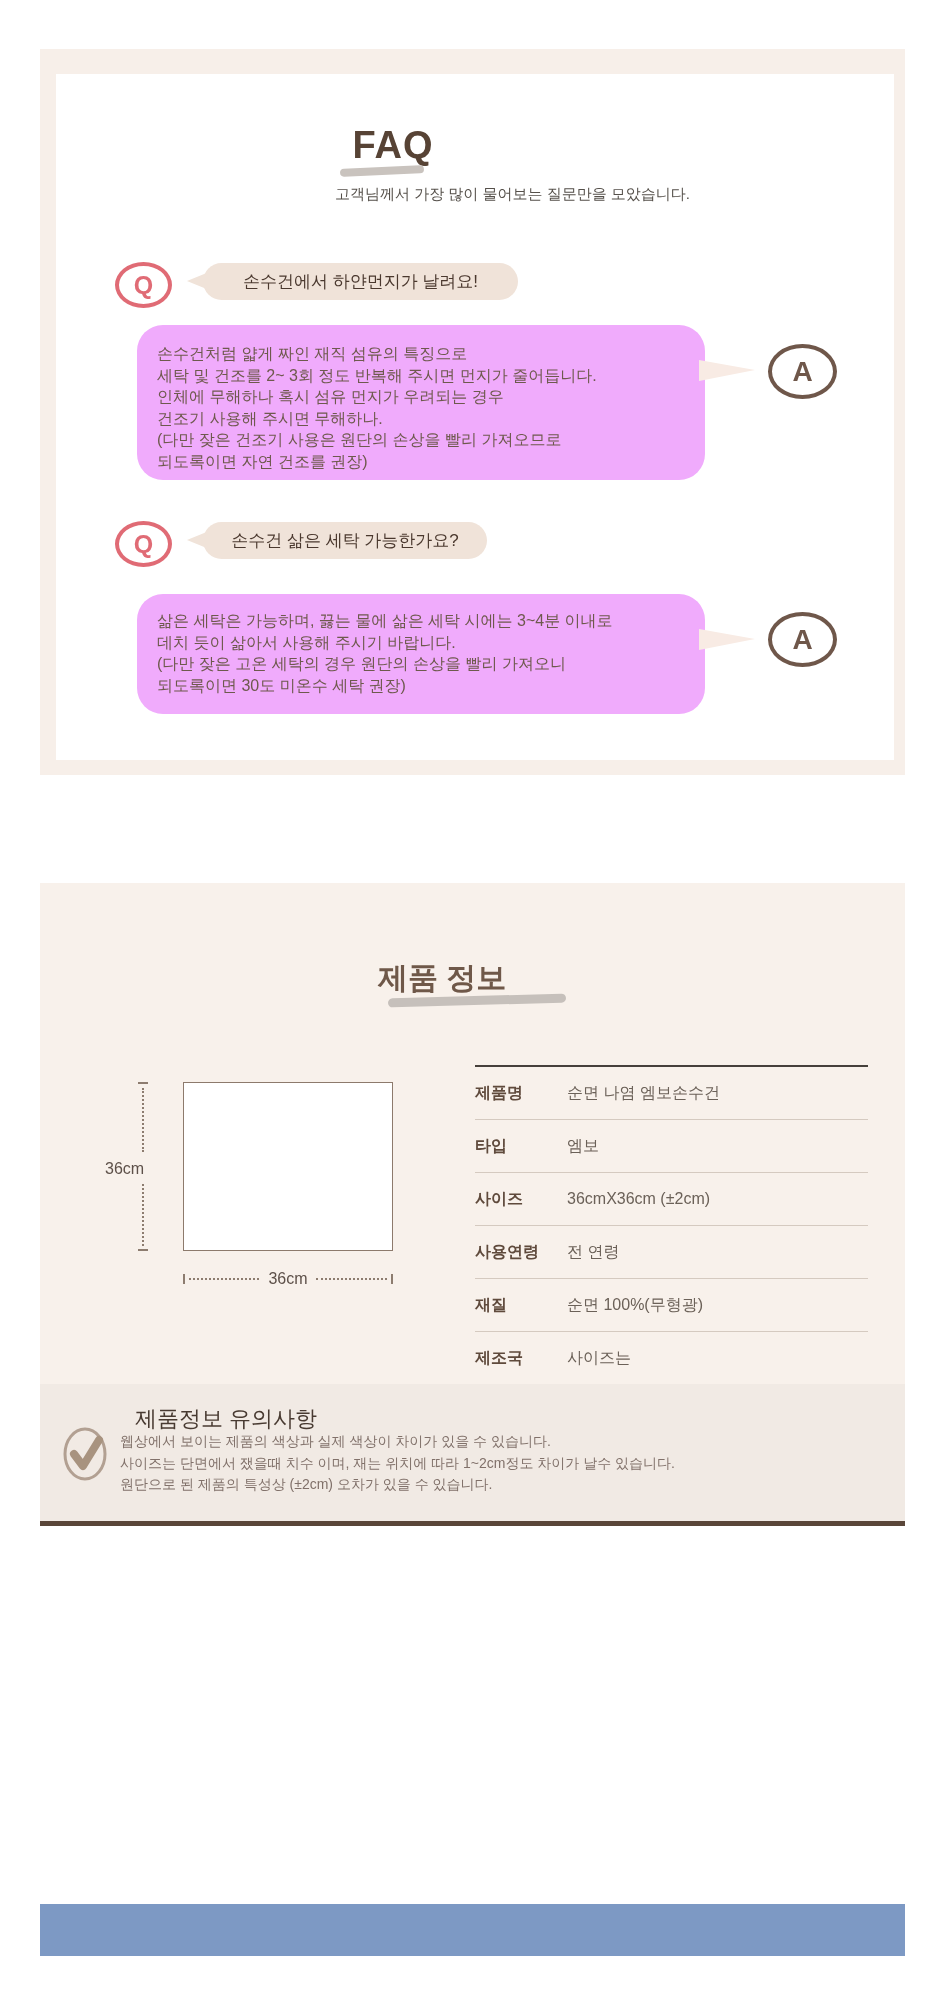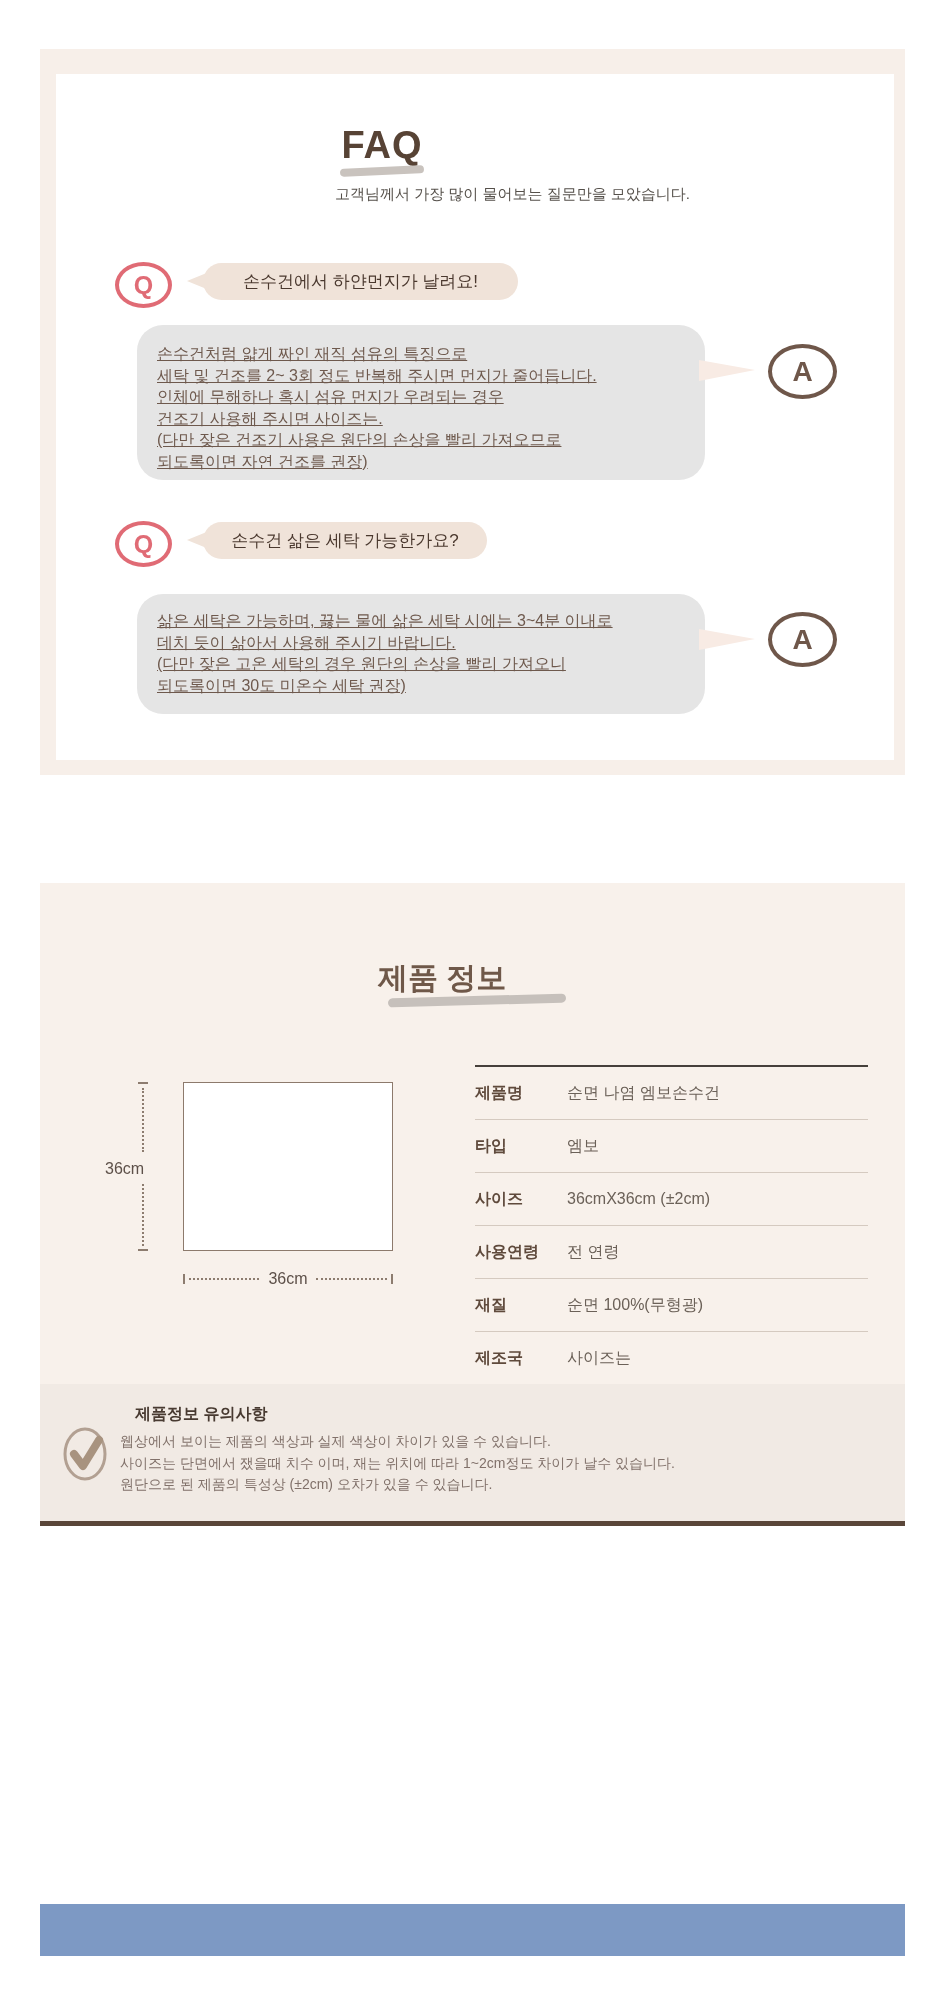--- a/index.html
+++ b/index.html
@@ -4,40 +4,40 @@
 <style>
   * { margin:0; padding:0; box-sizing:border-box; }
   html,body { background:#ffffff; }
   body { font-family:"Liberation Sans","DejaVu Sans",sans-serif; }
   #page { position:relative; width:950px; height:1992px; background:#ffffff; overflow:hidden; margin:0 auto; }
   .abs { position:absolute; }
 
   
   .faq-panel { left:40px; top:49px; width:865px; height:726px; background:#f7efe9; }
   .faq-card  { left:56px; top:74px; width:838px; height:686px; background:#ffffff; }
-  .faq-title { left:282px; top:124px; width:200px; text-align:center;
+  .faq-title { left:293px; top:124px; width:200px; text-align:center;
                font-size:38px; font-weight:600; letter-spacing:1px; color:#574335; }
   .brush1 { left:340px; top:167px; width:84px; height:8px; background:#c9c3be;
             border-radius:4px; transform:rotate(-2.5deg); }
   .faq-subtitle { left:90px; top:185px; width:600px; text-align:right;
                   font-size:15px; color:#55504a; }
 
   .q-circle { width:57px; height:46px; border:4px solid #e06b75; border-radius:50%;
               background:#fff; display:flex; align-items:center; justify-content:center;
               font-size:25px; font-weight:bold; color:#e06b75; }
   .a-circle { width:69px; height:55px; border:4px solid #6f574a; border-radius:50%;
               background:#fff; display:flex; align-items:center; justify-content:center;
               font-size:28px; font-weight:bold; color:#6f574a; }
 
   .q-bubble { height:37px; background:#f0e3d9; border-radius:19px;
               display:flex; align-items:center; justify-content:center;
               font-size:17px; font-weight:normal; color:#4a382e; }
   .q-tail { width:0; height:0; border-top:9px solid transparent; border-bottom:9px solid transparent;
             border-right:22px solid #f0e3d9; }
-  .a-bubble { background:#e5e5e5; border-radius:26px; font-size:16px; line-height:21.5px; color:#6e594d;text-decoration:underline; }
+  .a-bubble { background:#f0abfc; border-radius:26px; font-size:16px; line-height:21.5px; color:#6e594d; }
   .a-tail { width:0; height:0; border-top:10px solid transparent; border-bottom:11px solid transparent;
             border-left:56px solid #f8ebe4; }
 
   
   .product-panel { left:40px; top:883px; width:865px; height:501px; background:#f8f1eb; }
   .product-title { left:378px; top:958px; width:200px; 
                    font-size:30px; font-weight:600; color:#6f5849; }
   .brush2 { left:388px; top:996px; width:178px; height:9px; background:#c6c0bb;
             border-radius:5px; transform:rotate(-1.6deg); }
 
@@ -50,21 +50,21 @@
   .dim-label { font-size:16px; color:#5d5049; }
 
   .spec-table { left:475px; top:1065px; width:393px; border-top:2px solid #46403b; }
   .spec-row { display:flex; align-items:center; height:53px; border-bottom:1px solid #d5cac0; }
   .spec-row:last-child { border-bottom:none; }
   .spec-label { width:92px; font-size:16px; font-weight:bold; color:#5f4a3c; }
   .spec-value { font-size:16px; color:#6b6158; }
 
   
   .notice-box { left:40px; top:1384px; width:865px; height:137px; background:#f1eae4; }
-  .notice-title { left:135px; top:1404px; font-size:16px; font-weight:bold; color:#483a31; }
+  .notice-title { left:135px; top:1404px; font-size:22px; font-weight:normal; color:#483a31; }
   .notice-lines { left:120px; top:1431px; width:740px; font-size:14px; line-height:21.5px; color:#81716a; }
   .check-wrap { left:62px; top:1426px; width:48px; height:56px; }
 
   .dark-line { left:40px; top:1521px; width:865px; height:5px; background:#5a4639; }
   .blue-bar  { left:40px; top:1904px; width:865px; height:52px; background:#7d99c4; }
 </style>
 </head>
 <body>
 
 <div id="page">
@@ -77,21 +77,21 @@
   <div class="abs faq-subtitle">고객님께서 가장 많이 물어보는 질문만을 모았습니다.</div>
 
   <div class="abs q-circle" style="left:115px; top:262px;">Q</div>
   <div class="abs q-tail" style="left:187px; top:272px;"></div>
   <div class="abs q-bubble" style="left:203px; top:263px; width:315px;">손수건에서 하얀먼지가 날려요!</div>
 
   <div class="abs a-bubble" style="left:137px; top:325px; width:568px; height:155px; padding:18px 0 0 20px;">
     <div>손수건처럼 얇게 짜인 재직 섬유의 특징으로</div>
     <div>세탁 및 건조를 2~ 3회 정도 반복해 주시면 먼지가 줄어듭니다.</div>
     <div>인체에 무해하나 혹시 섬유 먼지가 우려되는 경우</div>
-    <div>건조기 사용해 주시면 사이즈는.</div>
+    <div>건조기 사용해 주시면 무해하나.</div>
     <div>(다만 잦은 건조기 사용은 원단의 손상을 빨리 가져오므로</div>
     <div>되도록이면 자연 건조를 권장)</div>
   </div>
   <div class="abs a-tail" style="left:699px; top:360px;"></div>
   <div class="abs a-circle" style="left:768px; top:344px;">A</div>
 
   <div class="abs q-circle" style="left:115px; top:521px;">Q</div>
   <div class="abs q-tail" style="left:187px; top:531px;"></div>
   <div class="abs q-bubble" style="left:203px; top:522px; width:284px;">손수건 삶은 세탁 가능한가요?</div>
 

